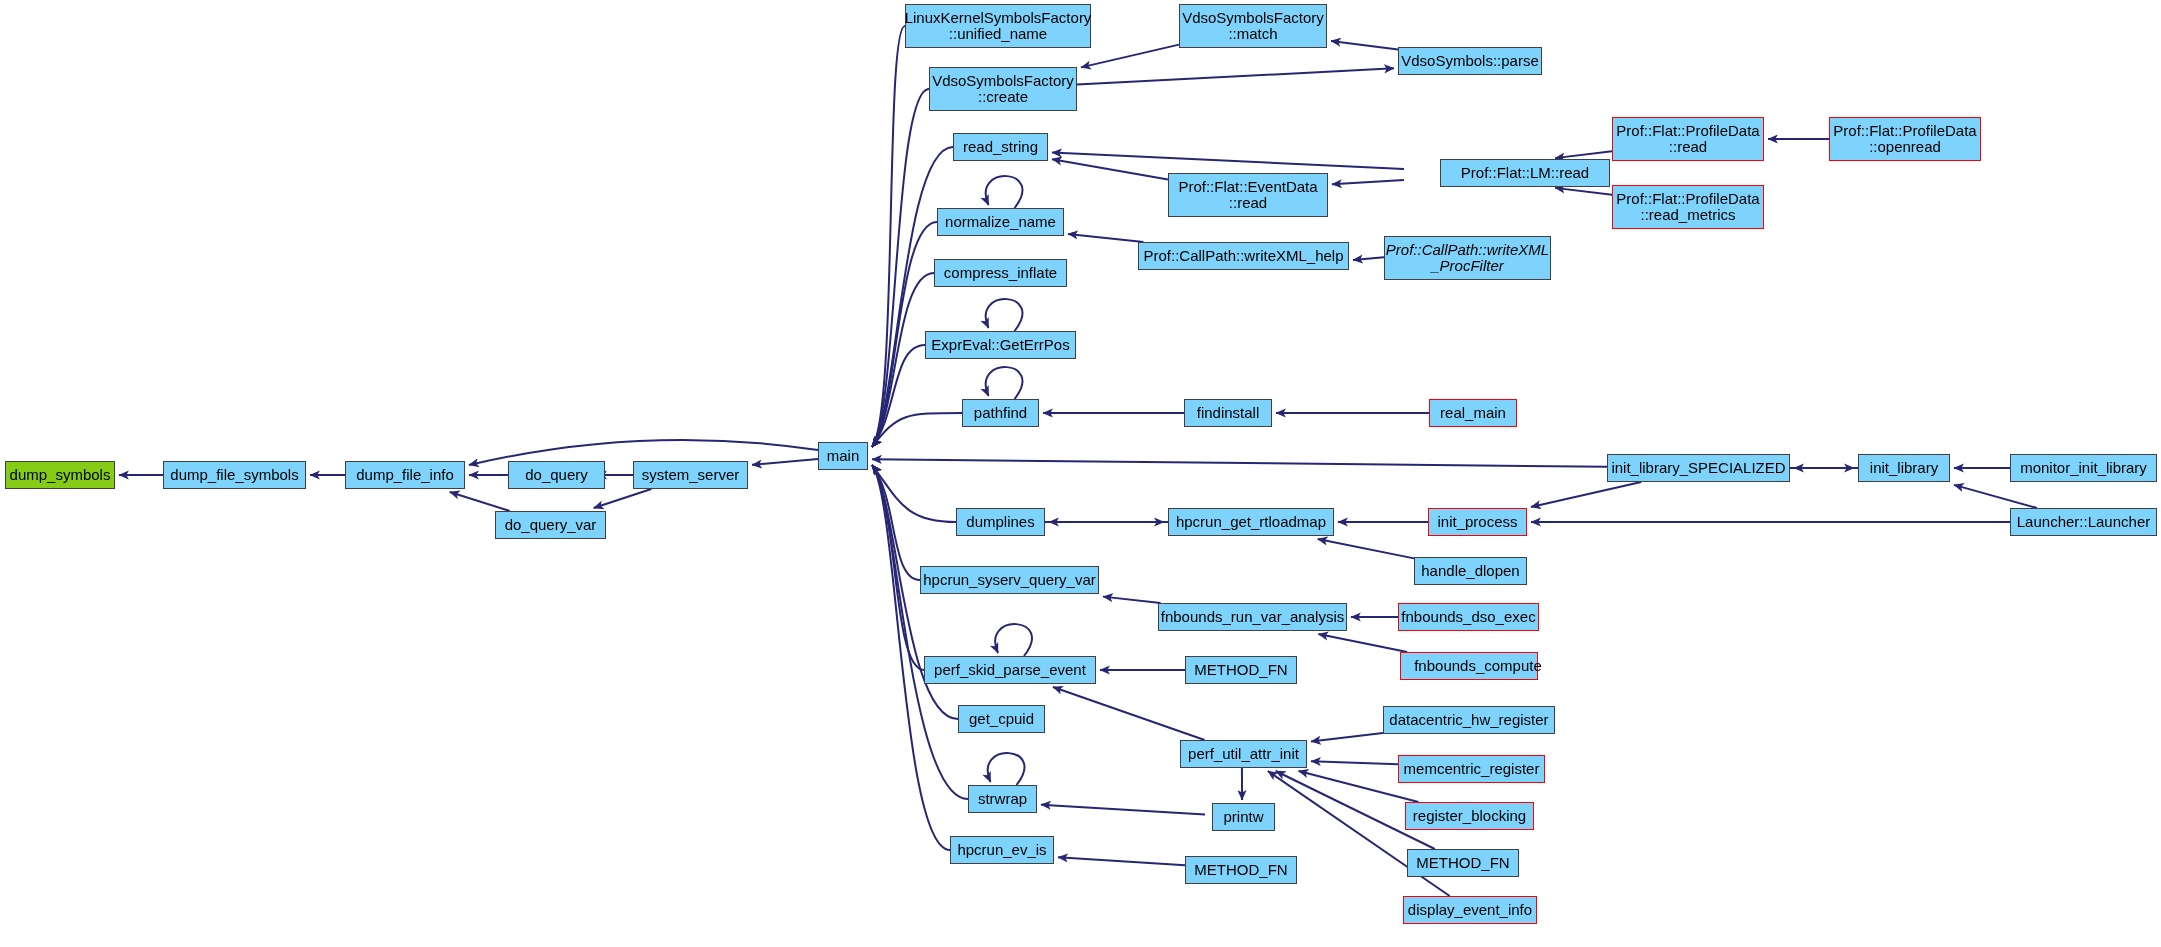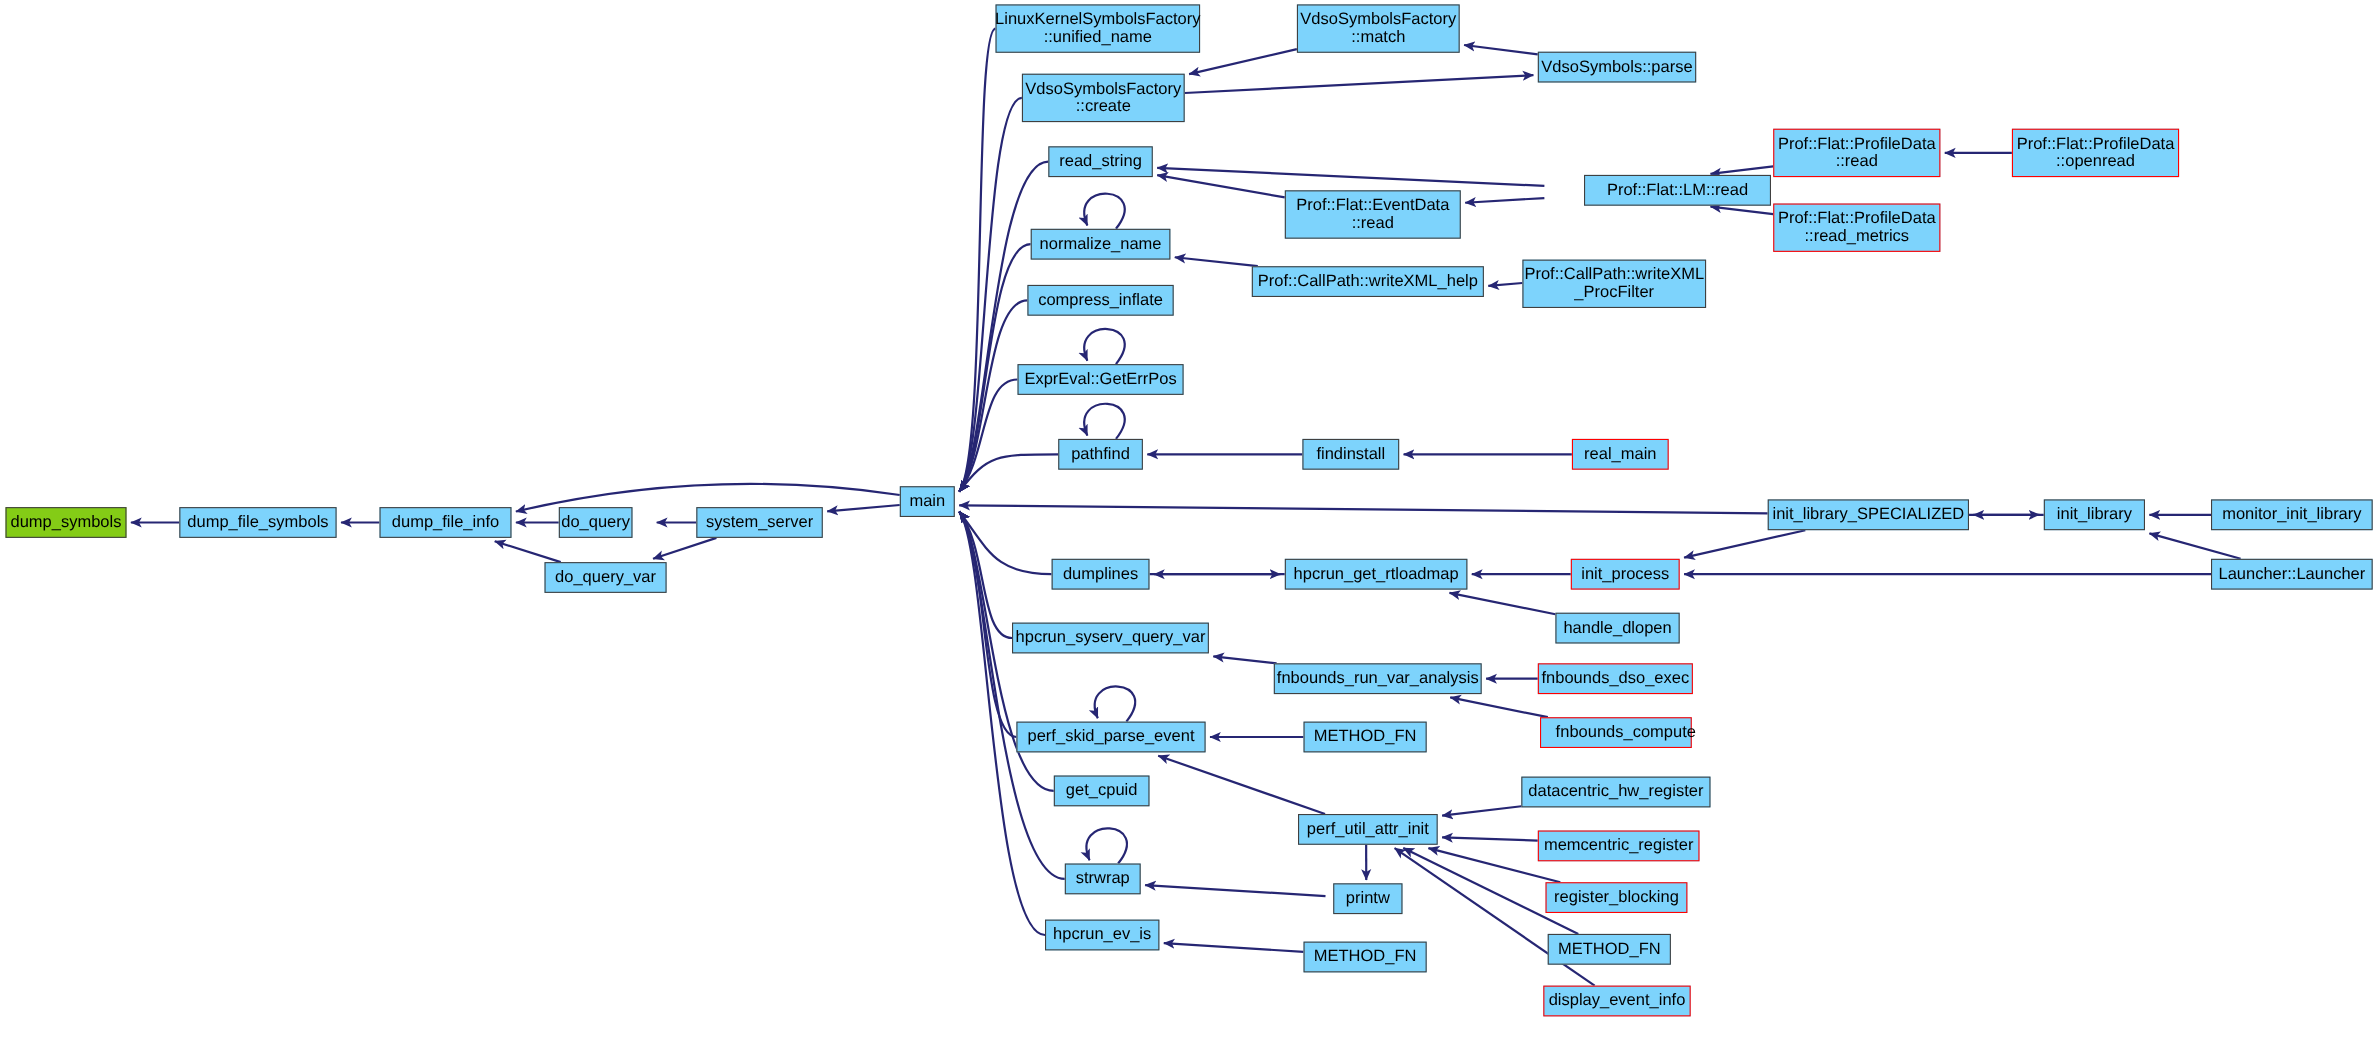--- a/index.html
+++ b/index.html
@@ -93,21 +93,21 @@
       <path d="M 968 799 C 908.48 799, 898 499, 872 465" fill="none" stroke="#262673" stroke-width="2" marker-end="url(#ah)"></path>
       <path d="M 1016.5 785 C 1048.5 745, 972.5 741, 990.5 782" fill="none" stroke="#262673" stroke-width="2" marker-end="url(#ah)"></path>
       <path d="M 1205 814.5769230769231 L 1041 804.6538461538462" fill="none" stroke="#262673" stroke-width="2" marker-end="url(#ah)"></path>
       <path d="M 1241.9444444444443 768 L 1242.0555555555557 800" fill="none" stroke="#262673" stroke-width="2" marker-end="url(#ah)"></path>
       <path d="M 950 850 C 901.64 850, 898 499, 872 465" fill="none" stroke="#262673" stroke-width="2" marker-end="url(#ah)"></path>
       <path d="M 1185 865.3138075313808 L 1058 857.3514644351465" fill="none" stroke="#262673" stroke-width="2" marker-end="url(#ah)"></path>
     </svg>
 <div class="node hl" style="left: 5px; top: 461px; width: 110px; height: 28px;">dump_symbols</div>
     <div class="node" style="left: 163px; top: 461px; width: 143px; height: 28px;">dump_file_symbols</div>
     <div class="node" style="left: 345px; top: 461px; width: 120px; height: 28px;">dump_file_info</div>
-    <div class="node" style="left: 508px; top: 461px; width: 67px; height: 28px;">do_query</div>
+    <div class="node" style="left: 508px; top: 461px; width: 97px; height: 28px;">do_query</div>
     <div class="node" style="left: 633px; top: 461px; width: 115px; height: 28px;">system_server</div>
     <div class="node" style="left: 495px; top: 511px; width: 111px; height: 28px;">do_query_var</div>
     <div class="node" style="left: 818px; top: 442px; width: 50px; height: 28px;">main</div>
     <div class="node" style="left: 905px; top: 4px; width: 186px; height: 44px;">LinuxKernelSymbolsFactory
 ::unified_name</div>
     <div class="node" style="left: 1179px; top: 4px; width: 148px; height: 44px;">VdsoSymbolsFactory
 ::match</div>
     <div class="node" style="left: 929px; top: 67px; width: 148px; height: 44px;">VdsoSymbolsFactory
 ::create</div>
     <div class="node" style="left: 1398px; top: 47px; width: 144px; height: 28px;">VdsoSymbols::parse</div>
@@ -116,21 +116,21 @@
 ::read</div>
     <div class="node" style="left: 1404px; top: 159px; width: 170px; height: 28px; margin-left: 36px;">Prof::Flat::LM::read</div>
     <div class="node red" style="left: 1612px; top: 117px; width: 152px; height: 44px;">Prof::Flat::ProfileData
 ::read</div>
     <div class="node red" style="left: 1829px; top: 117px; width: 152px; height: 44px;">Prof::Flat::ProfileData
 ::openread</div>
     <div class="node red" style="left: 1612px; top: 185px; width: 152px; height: 44px;">Prof::Flat::ProfileData
 ::read_metrics</div>
     <div class="node" style="left: 937px; top: 208px; width: 127px; height: 28px;">normalize_name</div>
     <div class="node" style="left: 1138px; top: 242px; width: 211px; height: 28px;">Prof::CallPath::writeXML_help</div>
-    <div class="node" style="left: 1384px; top: 236px; width: 167px; height: 44px;">Prof::CallPath::writeXML
+    <div class="node" style="left: 1384px; top: 236px; width: 167px; height: 44px; font-style: italic;">Prof::CallPath::writeXML
 _ProcFilter</div>
     <div class="node" style="left: 934px; top: 259px; width: 133px; height: 28px;">compress_inflate</div>
     <div class="node" style="left: 925px; top: 331px; width: 151px; height: 28px;">ExprEval::GetErrPos</div>
     <div class="node" style="left: 962px; top: 399px; width: 77px; height: 28px;">pathfind</div>
     <div class="node" style="left: 1184px; top: 399px; width: 88px; height: 28px;">findinstall</div>
     <div class="node red" style="left: 1429px; top: 399px; width: 88px; height: 28px;">real_main</div>
     <div class="node" style="left: 1607px; top: 454px; width: 183px; height: 28px;">init_library_SPECIALIZED</div>
     <div class="node" style="left: 1858px; top: 454px; width: 92px; height: 28px;">init_library</div>
     <div class="node" style="left: 2010px; top: 454px; width: 147px; height: 28px;">monitor_init_library</div>
     <div class="node" style="left: 2010px; top: 508px; width: 147px; height: 28px;">Launcher::Launcher</div>

